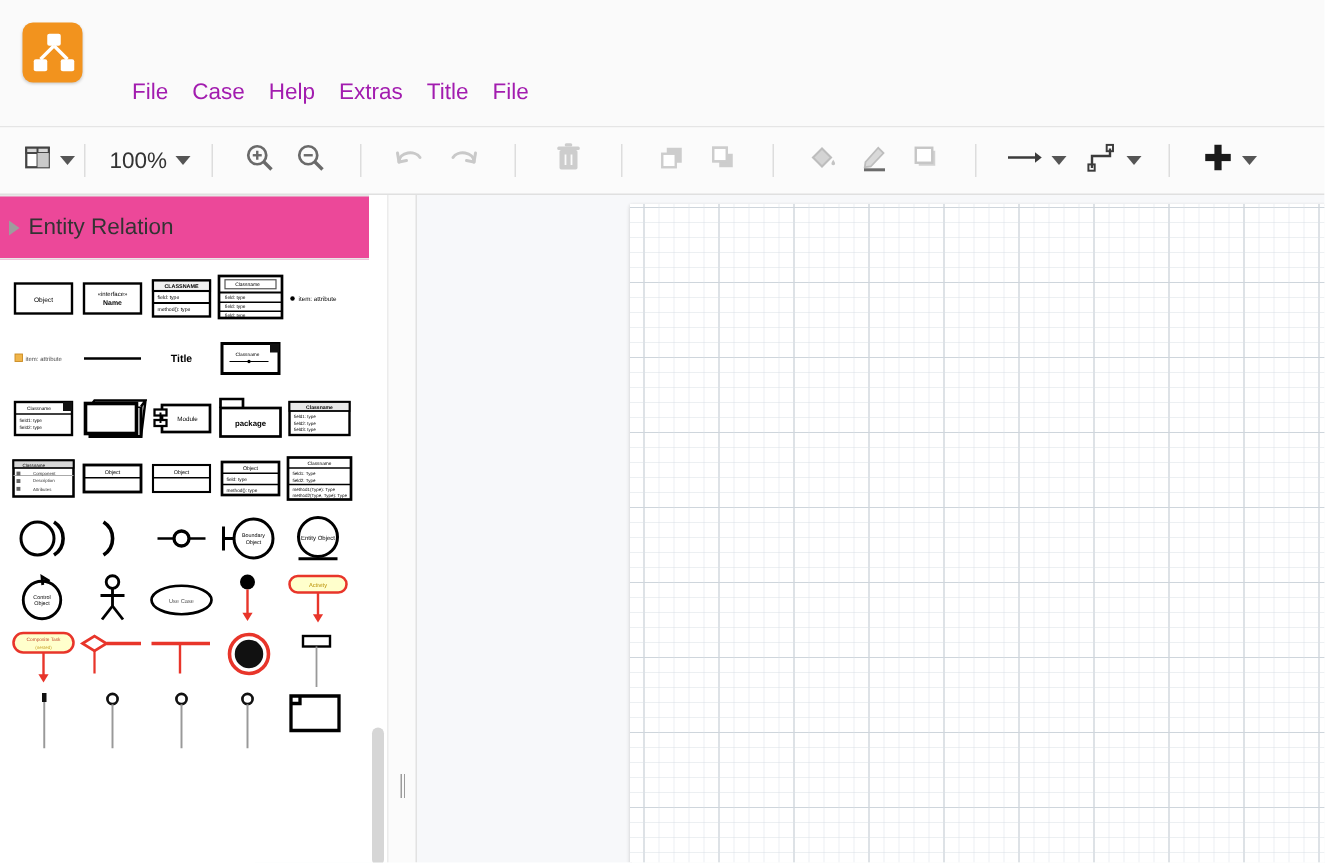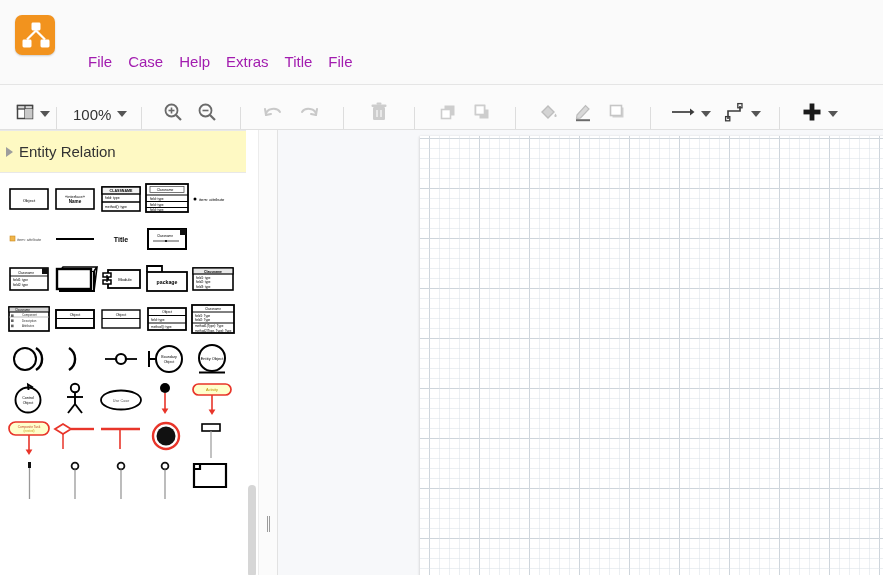--- a/index.html
+++ b/index.html
@@ -63,21 +63,21 @@
   
   .toolbar {
     position: absolute;
     left: 0; top: 85px;
     width: 883px;
     height: 45px;
     background: #fbfbfb;
     border-bottom: 1px solid #e0e0e0;
     box-sizing: border-box;
     display: flex;
-    align-items: flex-end;
+    align-items: center;
   }
   .tb-btn {
     position: relative;
     display: flex;
     align-items: center;
     justify-content: center;
     height: 30px;
     min-width: 26px;
     cursor: default;
   }
@@ -110,21 +110,21 @@
     overflow: hidden;
     box-sizing: border-box;
   }
   .sb-section {
     height: 43px;
     box-sizing: border-box;
     border-bottom: 1px solid #e8e8e8;
     display: flex;
     align-items: center;
     padding-left: 4px;
-    background: #fef9c3;
+    background: #ec4899;
     cursor: default;
   }
   .sb-section.first { border-top: 1px solid #e8e8e8; }
   .tri {
     width: 0; height: 0;
     margin: 0 6px 0 2px;
   }
   .tri.closed {
     border-top: 5px solid transparent;
     border-bottom: 5px solid transparent;

